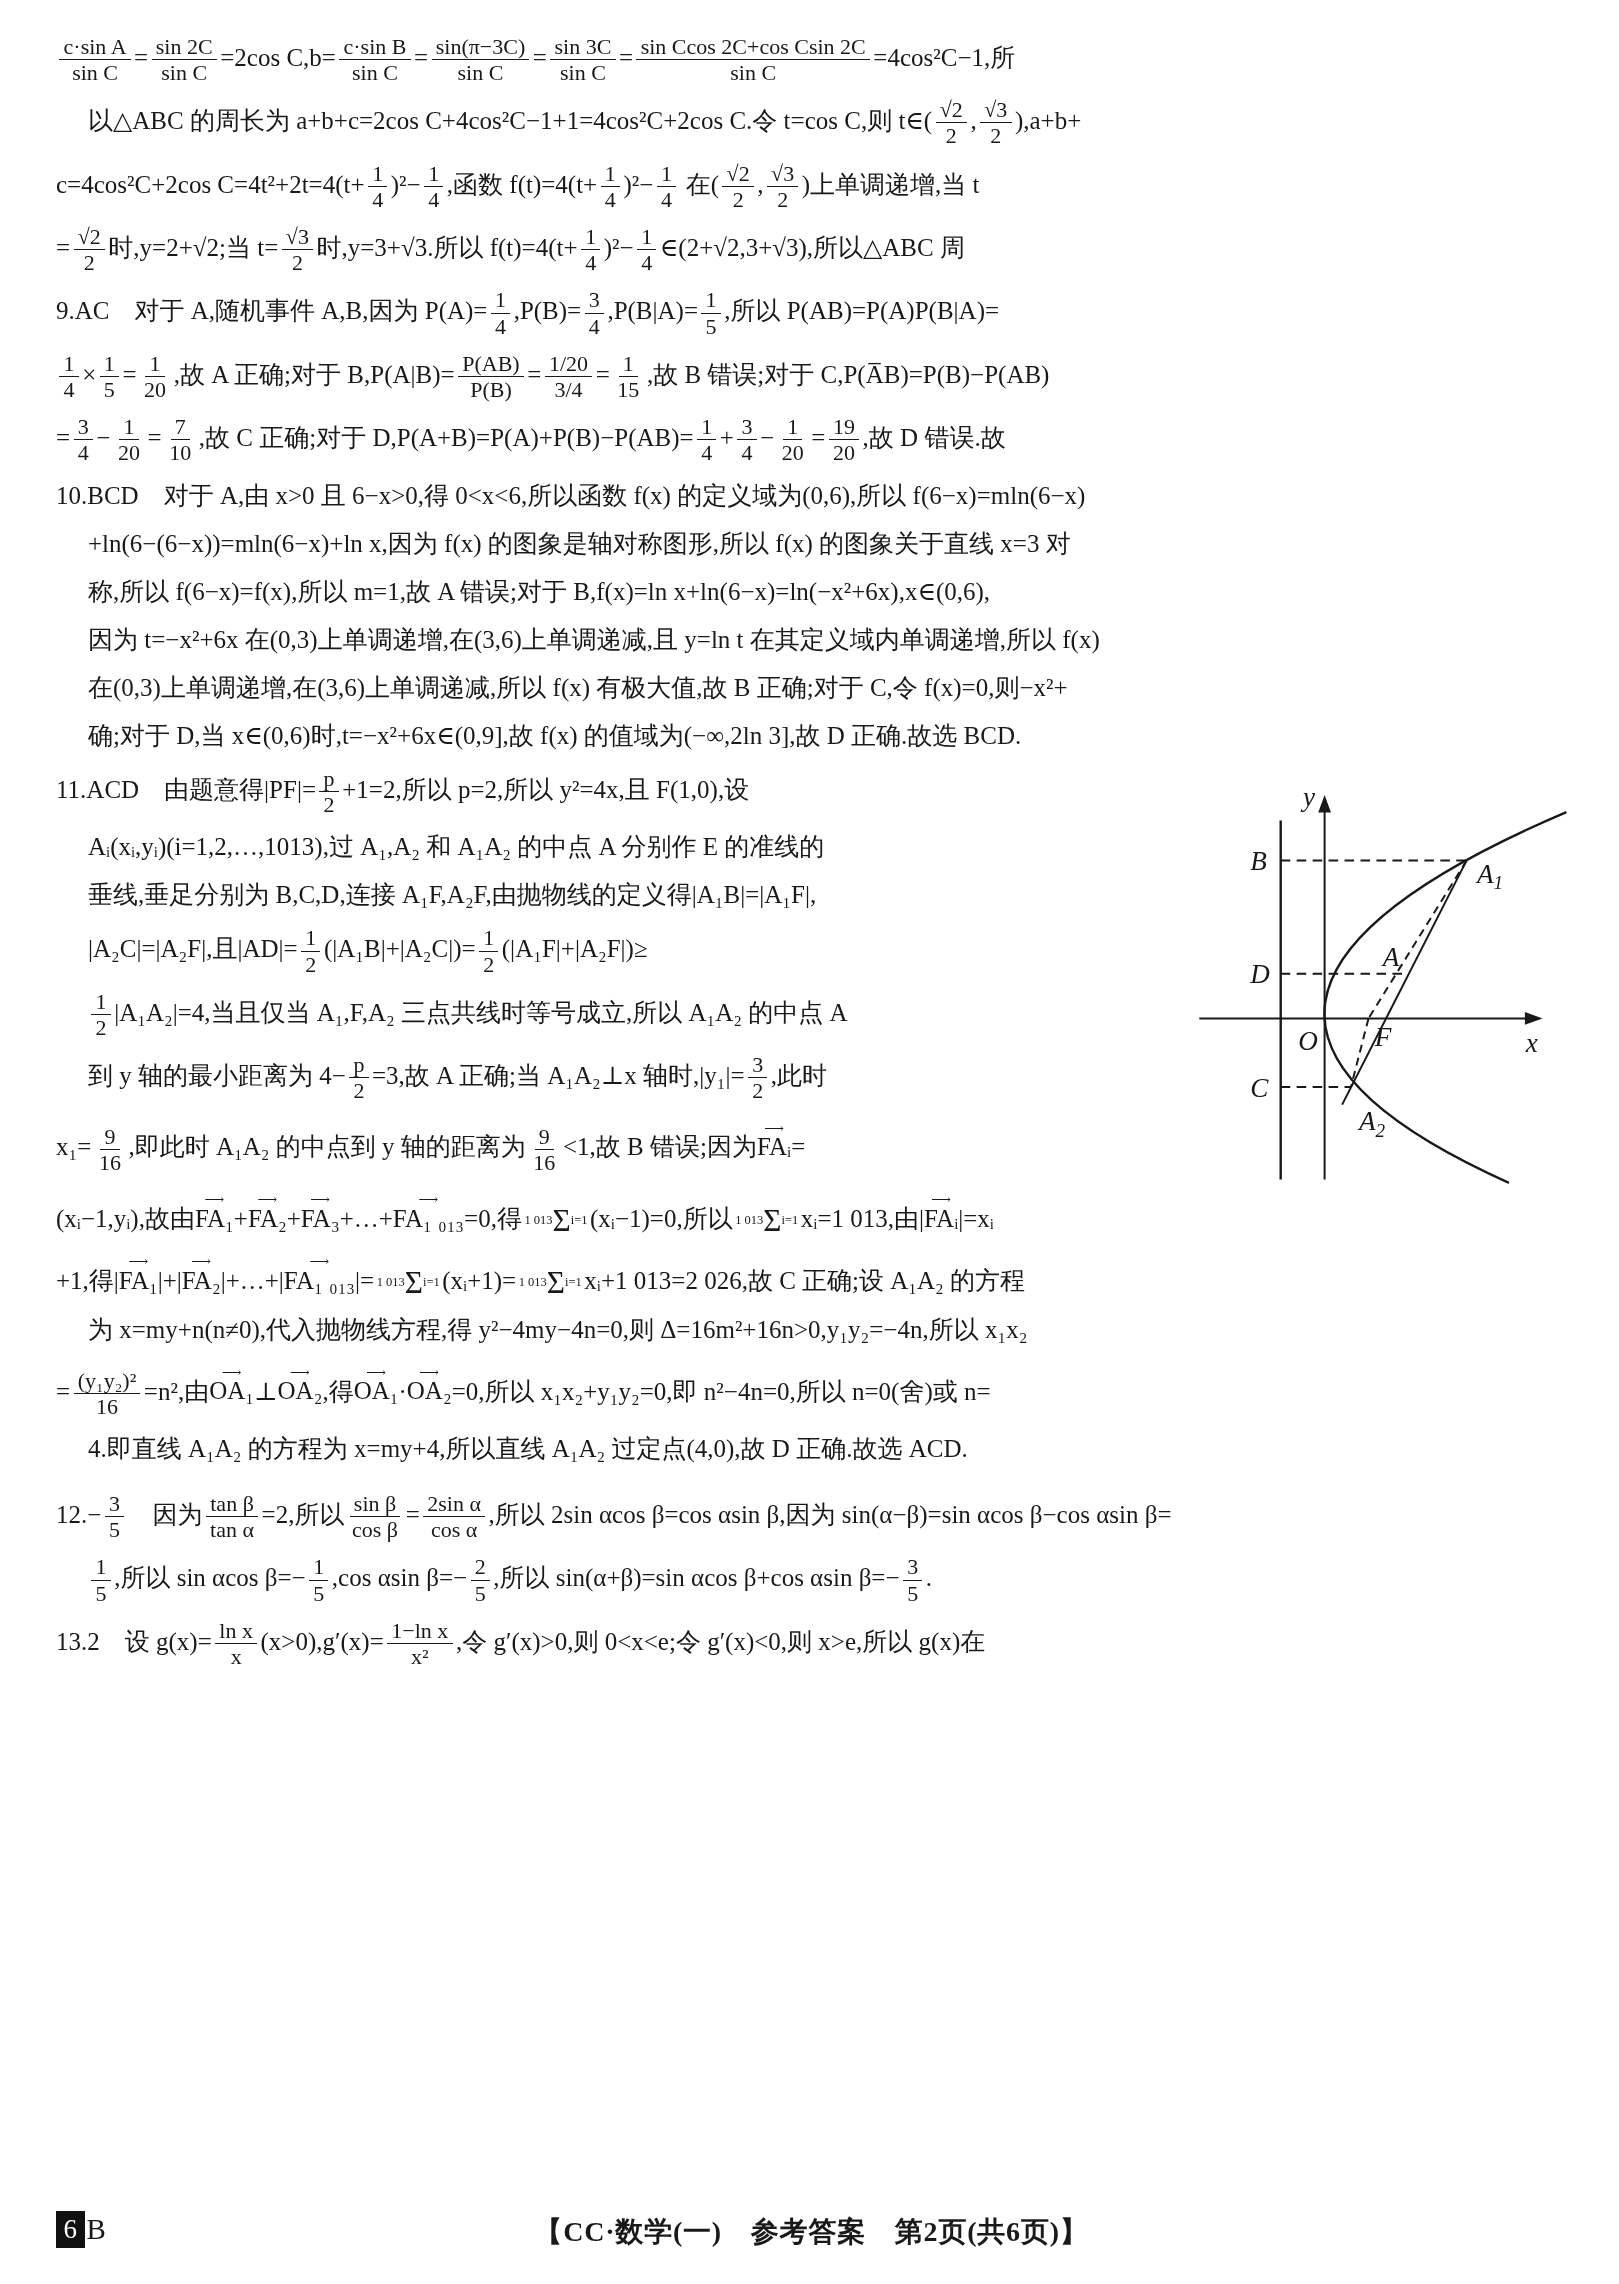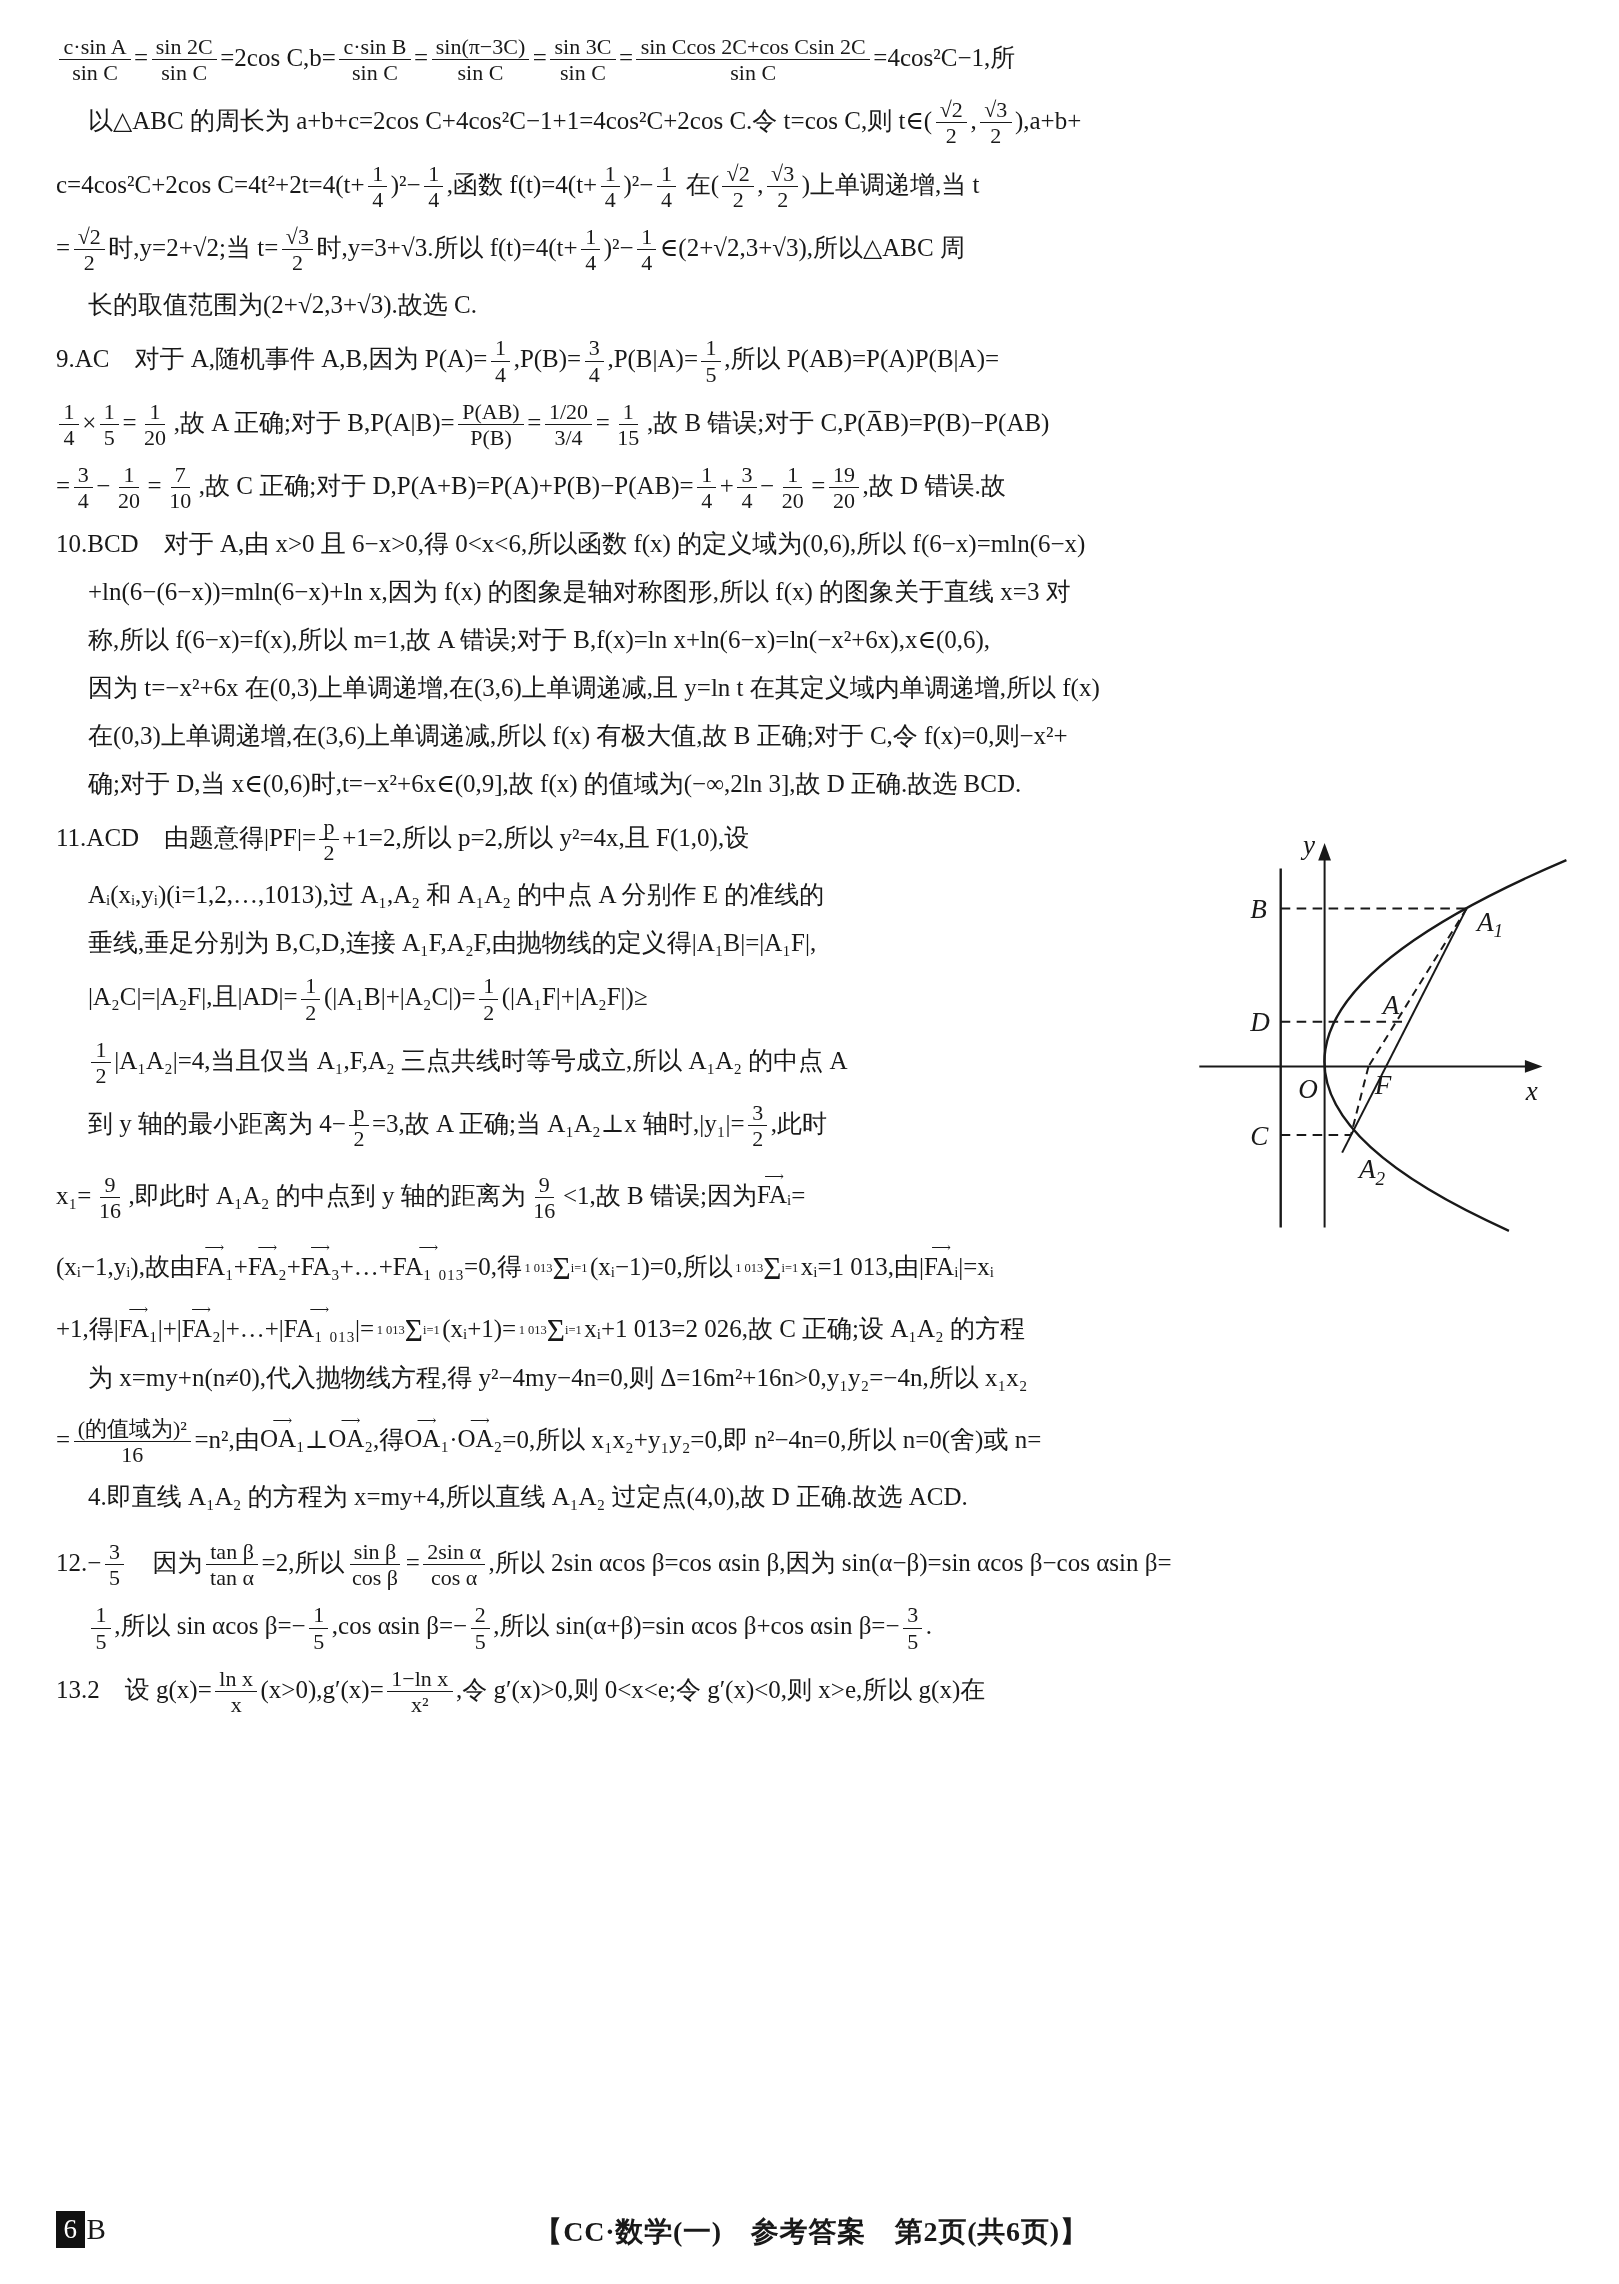--- a/index.html
+++ b/index.html
@@ -120,21 +120,20 @@
         </span>时,y=2+√2;当 t=<span class="frac">
           <span class="fn">√3</span>
           <span class="fd">2</span>
         </span>时,y=3+√3.所以 f(t)=4(t+<span class="frac">
           <span class="fn">1</span>
           <span class="fd">4</span>
         </span>)²−<span class="frac">
           <span class="fn">1</span>
           <span class="fd">4</span>
         </span>∈(2+√2,3+√3),所以△ABC 周</div>
-      <div class="line i1">长的取值范围为(2+√2,3+√3).故选 C.</div>
     </section>
 
   <section>
       <div class="line">9.AC　对于 A,随机事件 A,B,因为 P(A)=<span class="frac">
           <span class="fn">1</span>
           <span class="fd">4</span>
         </span>,P(B)=<span class="frac">
           <span class="fn">3</span>
           <span class="fd">4</span>
         </span>,P(B|A)=<span class="frac">
@@ -272,21 +271,21 @@
             <span class="sl">1 013</span>
             <span class="ss">Σ</span>
             <span class="sl">i=1</span>
           </span>(xᵢ+1)=<span class="sum">
             <span class="sl">1 013</span>
             <span class="ss">Σ</span>
             <span class="sl">i=1</span>
           </span>xᵢ+1 013=2 026,故 C 正确;设 A₁A₂ 的方程</div>
         <div class="line i1">为 x=my+n(n≠0),代入抛物线方程,得 y²−4my−4n=0,则 Δ=16m²+16n&gt;0,y₁y₂=−4n,所以 x₁x₂</div>
         <div class="line">=<span class="frac">
-            <span class="fn">(的值域为)²</span>
+            <span class="fn">(y₁y₂)²</span>
             <span class="fd">16</span>
           </span>=n²,由<span class="vec">OA₁</span>⊥<span class="vec">OA₂</span>,得<span class="vec">OA₁</span>·<span class="vec">OA₂</span>=0,所以 x₁x₂+y₁y₂=0,即 n²−4n=0,所以 n=0(舍)或 n=</div>
         <div class="line i1">4.即直线 A₁A₂ 的方程为 x=my+4,所以直线 A₁A₂ 过定点(4,0),故 D 正确.故选 ACD.</div>
       </div>
     <div class="clear"></div>
   </section>
 
   <section>
       <div class="line">12.−<span class="frac">
           <span class="fn">3</span>

